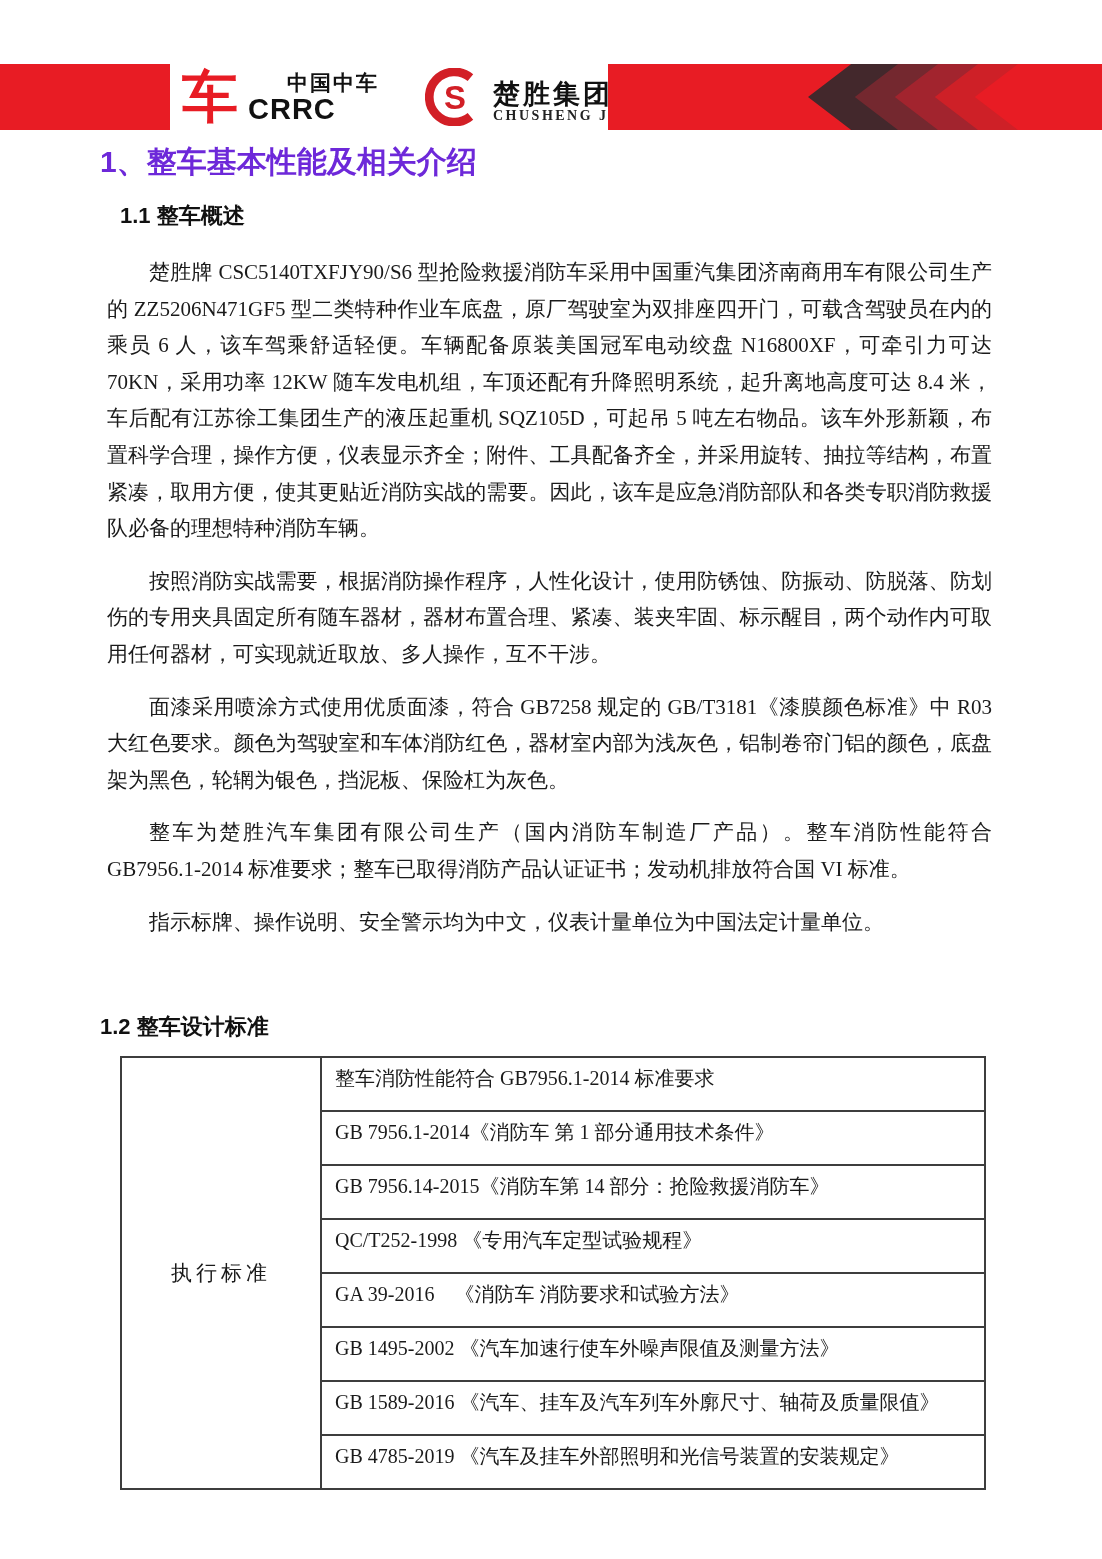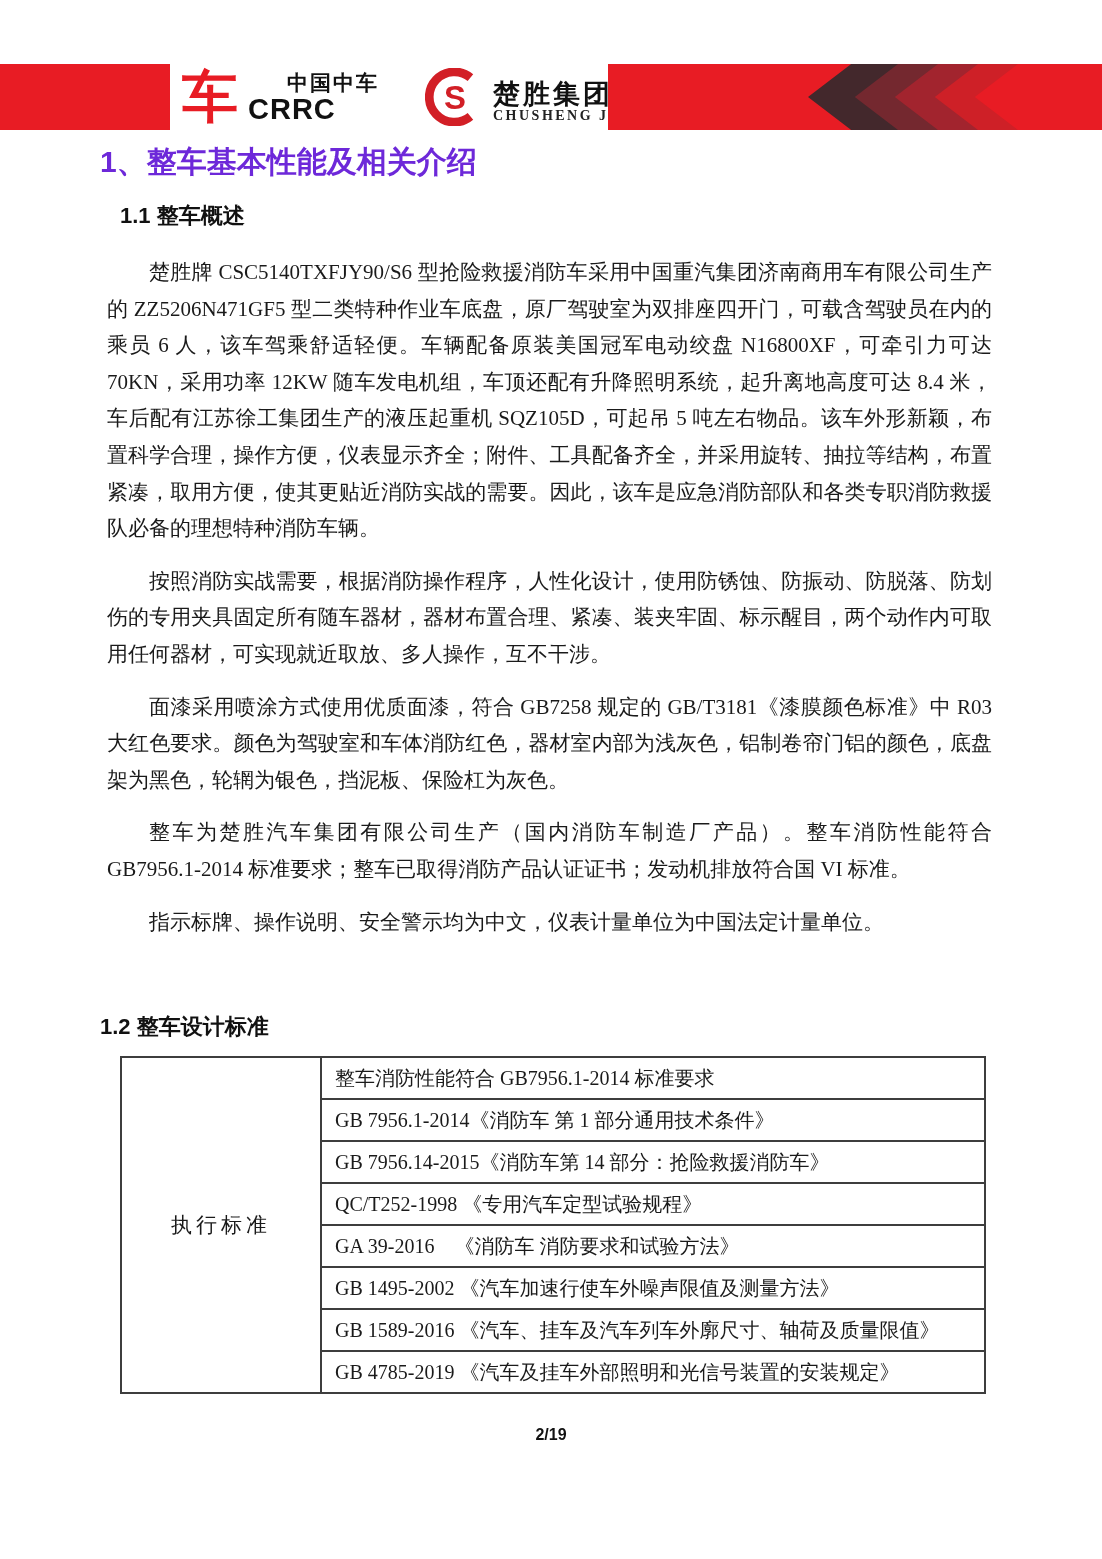--- a/index.html
+++ b/index.html
@@ -60,21 +60,21 @@
     font-family:"Liberation Sans","DejaVu Sans",sans-serif;color:#111;
   }
 
   
   .std-table{
     position:absolute;left:120px;top:1056px;width:866px;
     border-collapse:collapse;font-size:20px;color:#1a1a1a;table-layout:fixed;
   }
   .std-table td{
     border:2px solid var(--table-border);height:40px;
-    padding:0 8px 0 13px;vertical-align:middle;
+    padding:0 8px 12px 13px;vertical-align:middle;
   }
   .std-table td.rowhead{
     width:176px;text-align:center;font-size:21px;padding:11px;
     letter-spacing:4px;
   }
   .std-table td.std-cell span{white-space:pre-wrap;}
 
   
   .footer{
     position:absolute;top:1426px;left:0;width:1102px;text-align:center;
@@ -152,15 +152,14 @@
       </tr>
       <tr>
         <td class="std-cell"><span>GB 1589-2016 《汽车、挂车及汽车列车外廓尺寸、轴荷及质量限值》</span></td>
       </tr>
       <tr>
         <td class="std-cell"><span>GB 4785-2019 《汽车及挂车外部照明和光信号装置的安装规定》</span></td>
       </tr>
     </tbody>
   </table>
 
-  <div class="footer">2/19</div>
 
 </div>
 
 </body></html>

